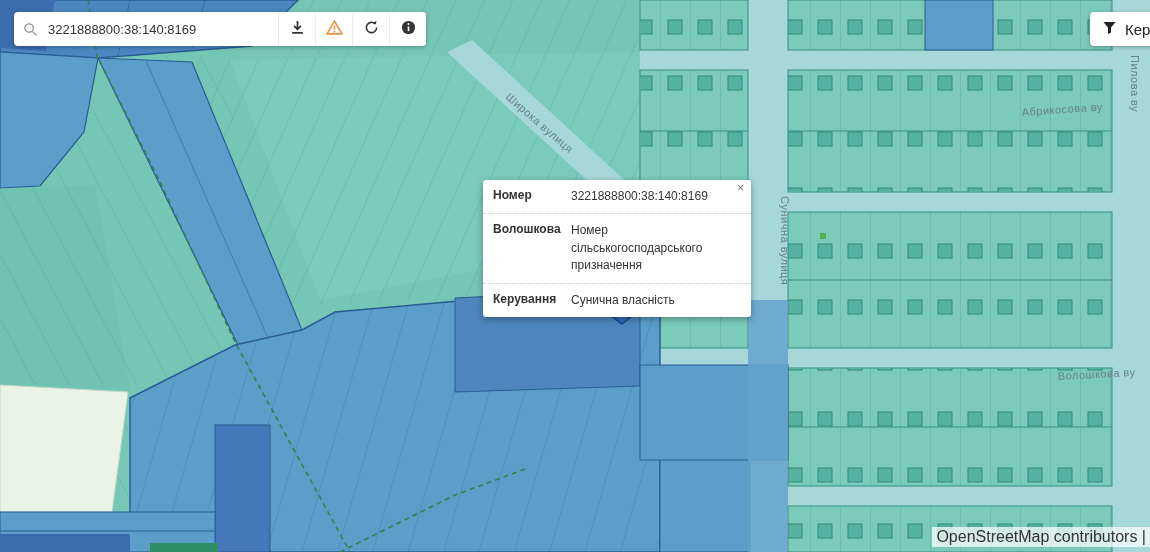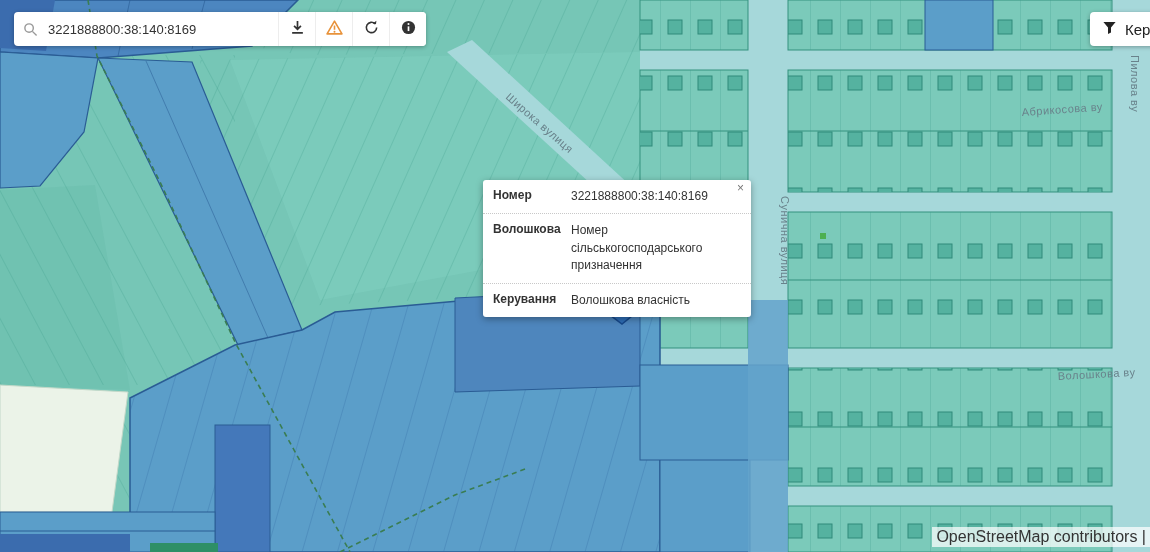--- a/index.html
+++ b/index.html
@@ -243,17 +243,17 @@
   <div class="popup-row">
     <div class="popup-label">Номер</div>
     <div class="popup-value">3221888800:38:140:8169</div>
   </div>
   <div class="popup-row">
     <div class="popup-label">Волошкова</div>
     <div class="popup-value">Номер сільськогосподарського призначення</div>
   </div>
   <div class="popup-row">
     <div class="popup-label">Керування</div>
-    <div class="popup-value">Волошкова власність</div>
+    <div class="popup-value">Сунична власність</div>
   </div>
 </div>
 
 <div class="attribution">OpenStreetMap contributors |</div>
 
 </body></html>

